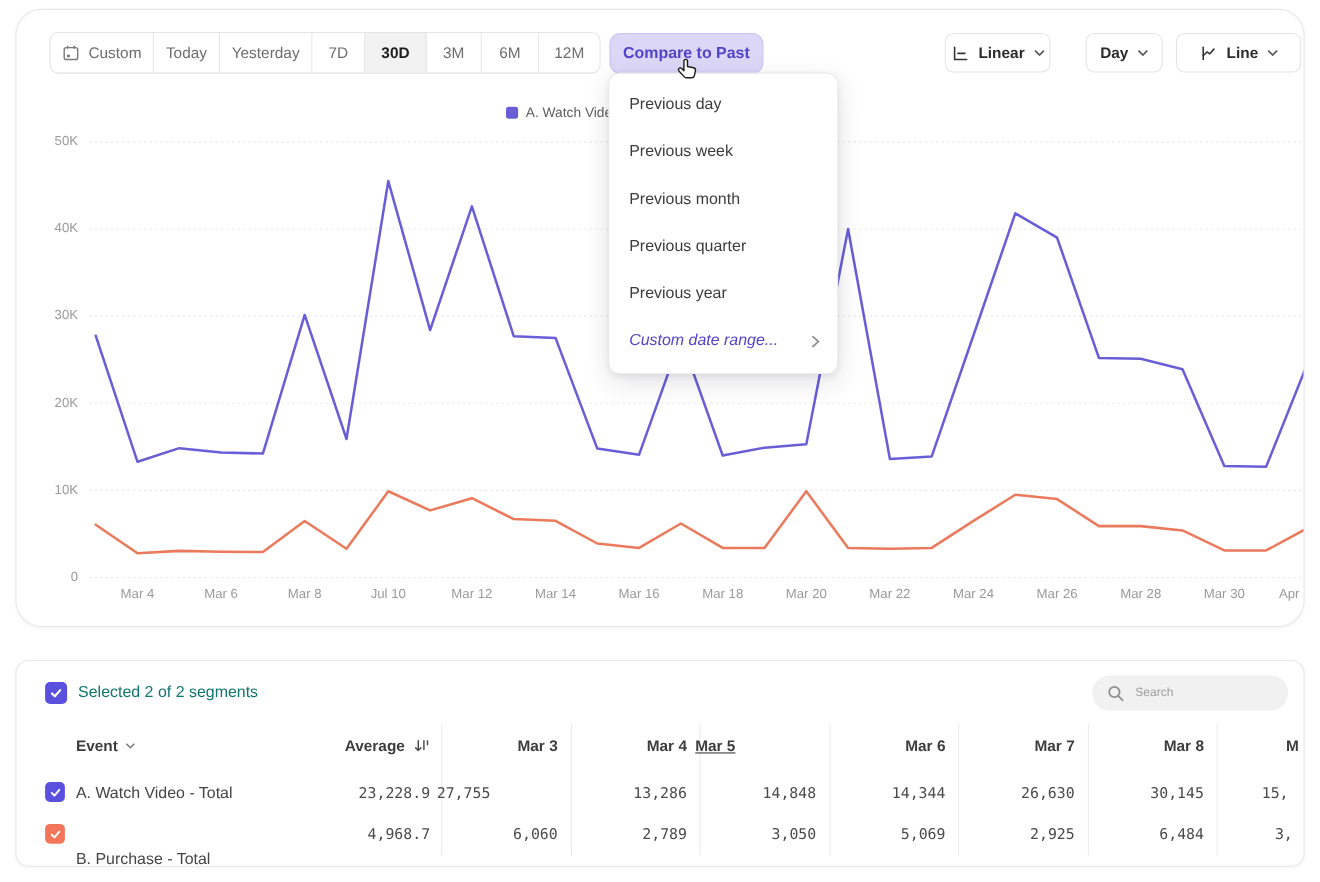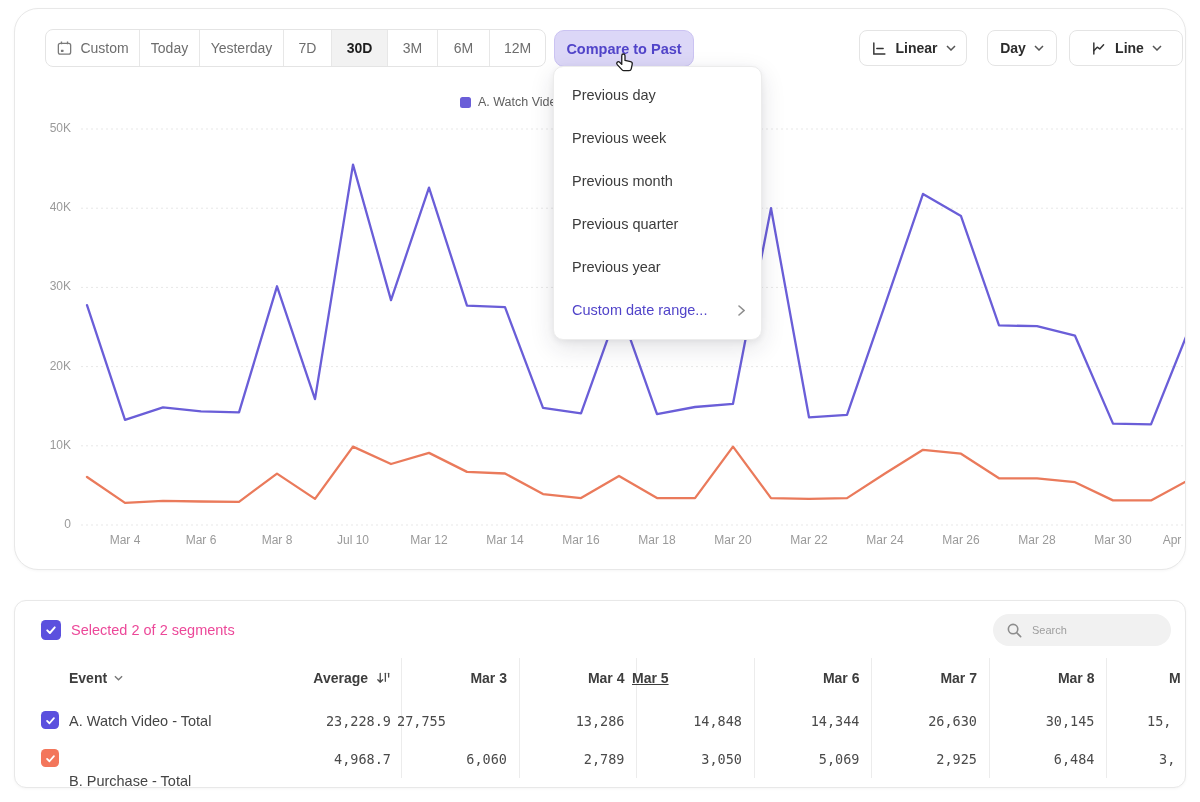--- a/index.html
+++ b/index.html
@@ -19,46 +19,46 @@
   .seg-item:nth-child(3){ width:84px; } .seg-item:nth-child(4){ width:48px; }
   .seg-item:nth-child(5){ width:56px; } .seg-item:nth-child(6){ width:50px; }
   .seg-item:nth-child(7){ width:52px; } .seg-item:nth-child(8){ width:55px; }
 
   #compare-btn { position:absolute; left:539px; top:21px; width:140px; height:37px; border-radius:10px;
     background:#dcd7f7; border:1.5px solid #cbc3f2; color:#5144c9; font-size:14.5px; font-weight:bold;
     display:flex; align-items:center; justify-content:center; cursor:pointer; }
 
   .ctl-btn { position:absolute; top:21px; height:36px; background:#fff; border:1px solid #e4e4e4; border-radius:8px;
     display:flex; align-items:center; justify-content:center; gap:8px; font-size:14px; color:#2c2c2c; font-weight:bold; cursor:pointer; }
-  #btn-linear { left:844px; width:108px; }
+  #btn-linear { left:844px; width:96px; }
   #btn-day    { left:972px; width:70px; }
   #btn-line   { left:1054px; width:114px; }
   .caret { display:inline-block; }
 
   
   .legend-item { position:absolute; top:86px; display:flex; align-items:center; gap:7px; font-size:12.5px; color:#5f5f5f; }
   .legend-swatch { width:11px; height:11px; border-radius:2.5px; }
 
   
   #chart-svg { position:absolute; left:0; top:80px; }
   .ytick { position:absolute; width:42px; text-align:right; font-size:12px; color:#9a9a9a; }
   .xtick { position:absolute; top:524px; font-size:12px; color:#9a9a9a; transform:translateX(-50%); white-space:nowrap; }
 
   
   #compare-menu { position:absolute; left:553px; top:66px; width:209px; border-radius:10px; background:#fff;
     border:1px solid #ececec; box-shadow:0 8px 24px rgba(30,30,60,0.12), 0 2px 6px rgba(0,0,0,0.06); padding:7px 0; z-index:30; }
   .menu-item { height:43px; line-height:43px; padding-left:18px; font-size:14.5px; color:#3c3c3c; cursor:pointer; }
-  .menu-item.custom { color:#5144c9; display:flex; align-items:center; justify-content:space-between; padding-right:16px; }
+  .menu-item.custom { color:#5144c9; display:flex; align-items:center; justify-content:space-between; padding-right:16px;font-style:italic; }
 
   #cursor-hand { position:absolute; left:612px; top:50px; z-index:40; }
 
   
   .checkbox { position:absolute; border-radius:4.5px; display:flex; align-items:center; justify-content:center; cursor:pointer; }
   #sel-checkbox { left:26px; top:19px; width:20px; height:20px; }
-  #sel-label { position:absolute; left:56px; top:21px; font-size:14.5px; color:#ec4899; }
+  #sel-label { position:absolute; left:56px; top:21px; font-size:14.5px; color:#0f766e; }
 
   #search-box { position:absolute; left:978px; top:13px; width:178px; height:32px; background:#f1f1f1; border-radius:16px;
     display:flex; align-items:center; gap:9px; padding-left:13px; }
   #search-box input { border:none; outline:none; background:transparent; font-size:11px; color:#444; width:120px; font-family:"Liberation Sans",sans-serif; }
   #search-box input::placeholder { color:#9e9e9e; }
 
   .th { position:absolute; top:69px; font-size:14px; font-weight:bold; color:#3d3d3d; white-space:nowrap; }
   .num { position:absolute; font-family:"DejaVu Sans Mono", monospace; font-size:13.5px; color:#4a4a4a; white-space:nowrap; }
   .row-label { position:absolute; font-size:14.5px; color:#454545; white-space:nowrap; }
   .vsep { position:absolute; top:57px; width:1px; height:120px; background:#ececec; }

